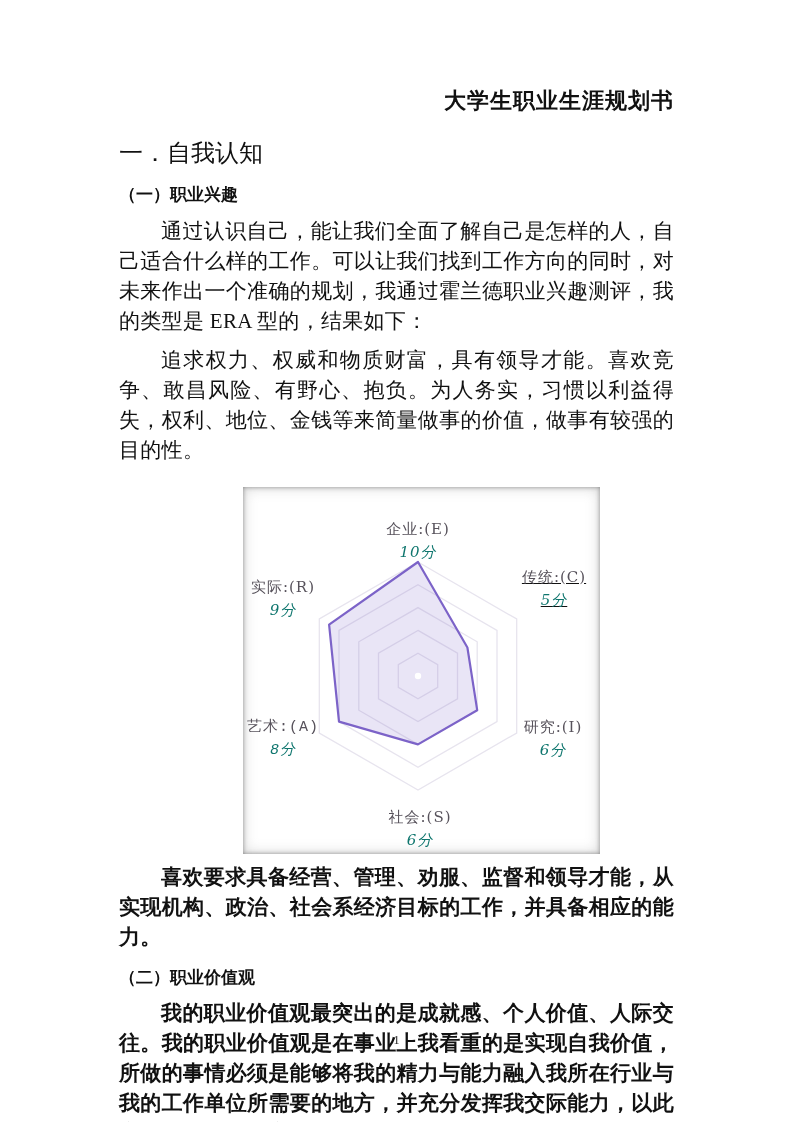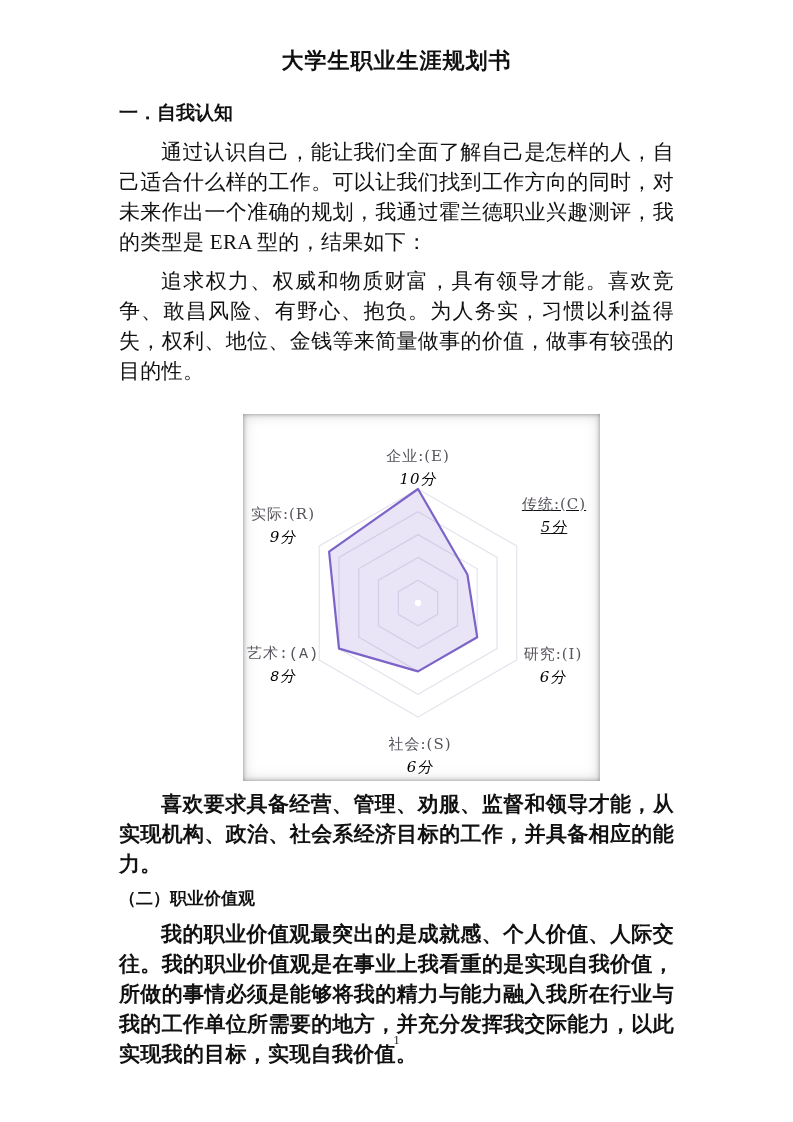--- a/index.html
+++ b/index.html
@@ -10,78 +10,78 @@
     position: relative;
     width: 793px;
     height: 1122px;
     margin: 0 auto;
     background: #ffffff;
     padding: 0 119px;
     overflow: hidden;
   }
 
   .doc-title {
-    margin-top: 44px;
-    text-align: center;
+    margin-top: 84px;
+    text-align: right;
     font-size: 22px;
     line-height: 33px;
     font-weight: bold;
     letter-spacing: 1px;
   }
 
   .h-level1 {
     margin-top: 21px;
-    font-size: 19px;
+    font-size: 24px;
     line-height: 30px;
-    font-weight: bold;
+    font-weight: normal;
   }
 
   .h-level2 {
     margin-top: 15px;
     font-size: 17px;
     line-height: 24px;
     font-weight: bold;
   }
-  .h-level2.second { margin-top: 8px; }
+  .h-level2.second { margin-top: 14px; }
 
   p.body-par {
     margin-top: 9px;
     font-size: 21px;
     line-height: 30px;
     text-align: justify;
     text-indent: 2em;
     letter-spacing: 0.3px;
   }
   p.body-par.tight { margin-top: 8px; font-weight: bold; }
 
   
   .chart-figure {
     position: relative;
     width: 357px;
     height: 367px;
-    margin: 28px 0 0 124px;
+    margin: 22px 0 0 124px;
     background: #ffffff;
     box-shadow: inset 0 0 4px rgba(70,70,70,0.55), inset 0 0 14px rgba(120,120,120,0.35);
   }
   .chart-figure svg { position: absolute; left: 0; top: 0; }
 
   .grid-ring { fill: none; stroke: #e7e4ee; stroke-width: 1.3; }
   .data-poly { fill: #7c63c8; fill-opacity: 0.17; stroke: #7c63c8; stroke-width: 2.2; stroke-linejoin: round; }
   .center-dot { fill: #ffffff; }
 
   .radar-label {
     position: absolute;
     transform: translate(-50%, -50%);
     text-align: center;
     white-space: nowrap;
     font-family: "DejaVu Serif", serif;
     line-height: 23px;
   }
   .radar-label .cat { display: block; font-size: 15px; color: #57525b; letter-spacing: 1px; }
-  .radar-label .score { display: block; font-size: 15px; font-style: italic; color: #000000; letter-spacing: 1px; }
+  .radar-label .score { display: block; font-size: 15px; font-style: italic; color: #0f766e; letter-spacing: 1px; }
 
   .lbl-0 { left: 175px; top: 54px; }
   .lbl-1 { left: 311px; top: 102px; text-decoration: underline; }
   .lbl-2 { left: 310px; top: 252px; text-align: center; }
   .lbl-3 { left: 177px; top: 342px; }
   .lbl-4 { left: 40px;  top: 252px; font-family: Liberation Mono, monospace; }
   .lbl-5 { left: 40px;  top: 112px; }
 
   .page-number {
     position: absolute;
@@ -94,20 +94,21 @@
 </style>
 </head>
 <body>
 
 <div class="page">
 
   <h1 class="doc-title">大学生职业生涯规划书</h1>
 
   <h2 class="h-level1">一．自我认知</h2>
 
+  <h3 class="h-level2">（一）职业兴趣</h3>
 
   <p class="body-par">通过认识自己，能让我们全面了解自己是怎样的人，自己适合什么样的工作。可以让我们找到工作方向的同时，对未来作出一个准确的规划，我通过霍兰德职业兴趣测评，我的类型是 ERA 型的，结果如下：</p>
 
   <p class="body-par">追求权力、权威和物质财富，具有领导才能。喜欢竞争、敢昌风险、有野心、抱负。为人务实，习惯以利益得失，权利、地位、金钱等来简量做事的价值，做事有较强的目的性。</p>
 
   <figure class="chart-figure">
     <svg width="357" height="367" viewBox="0 0 357 367">
         <polygon points="175.0,166.2 194.7,177.6 194.7,200.4 175.0,211.8 155.3,200.4 155.3,177.6" class="grid-ring"></polygon>
         <polygon points="175.0,143.4 214.5,166.2 214.5,211.8 175.0,234.6 135.5,211.8 135.5,166.2" class="grid-ring"></polygon>
         <polygon points="175.0,120.6 234.2,154.8 234.2,223.2 175.0,257.4 115.8,223.2 115.8,154.8" class="grid-ring"></polygon>

